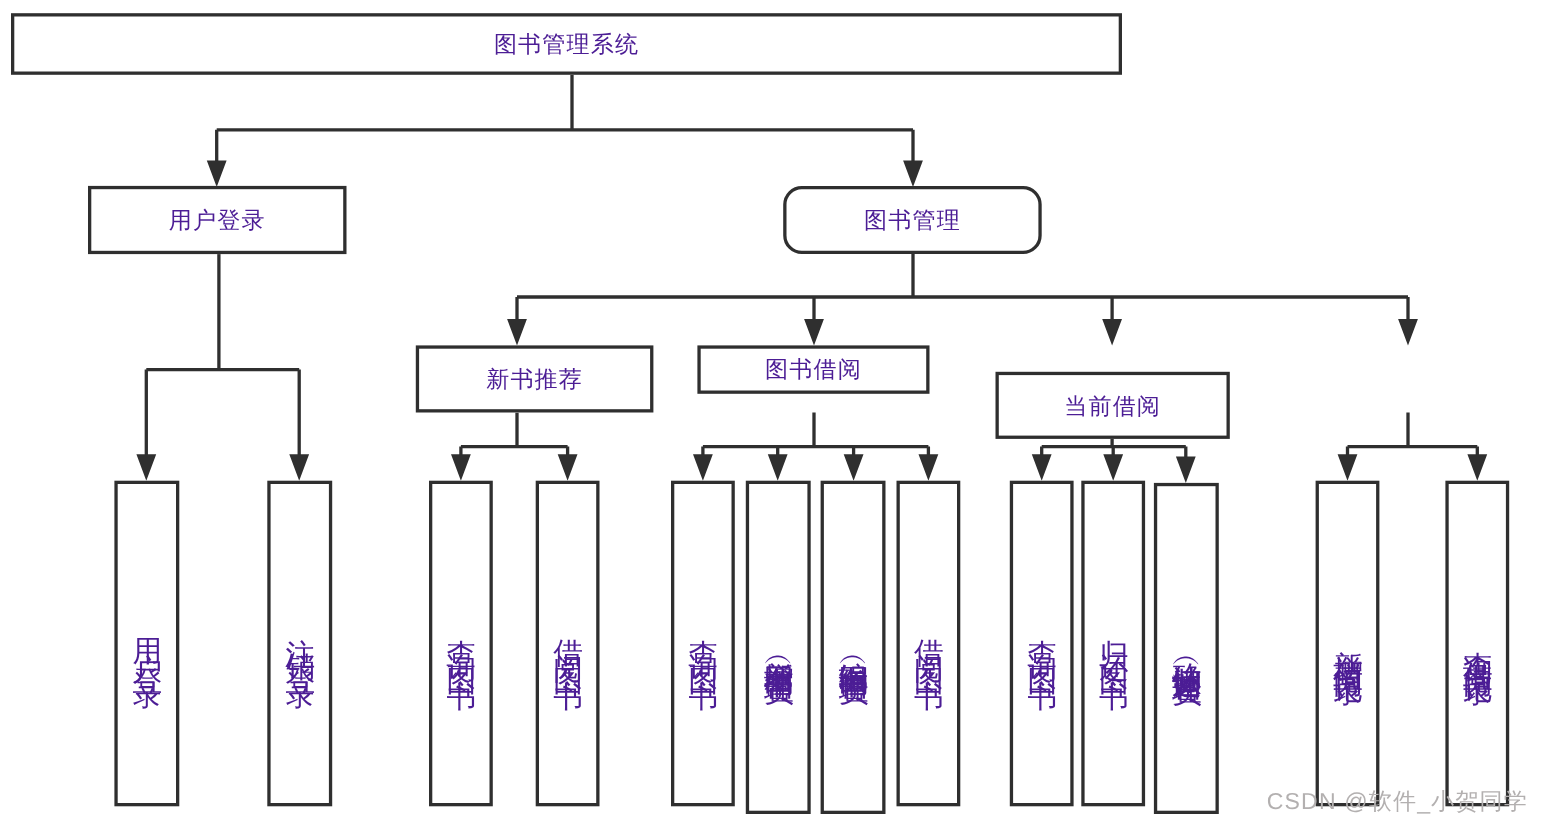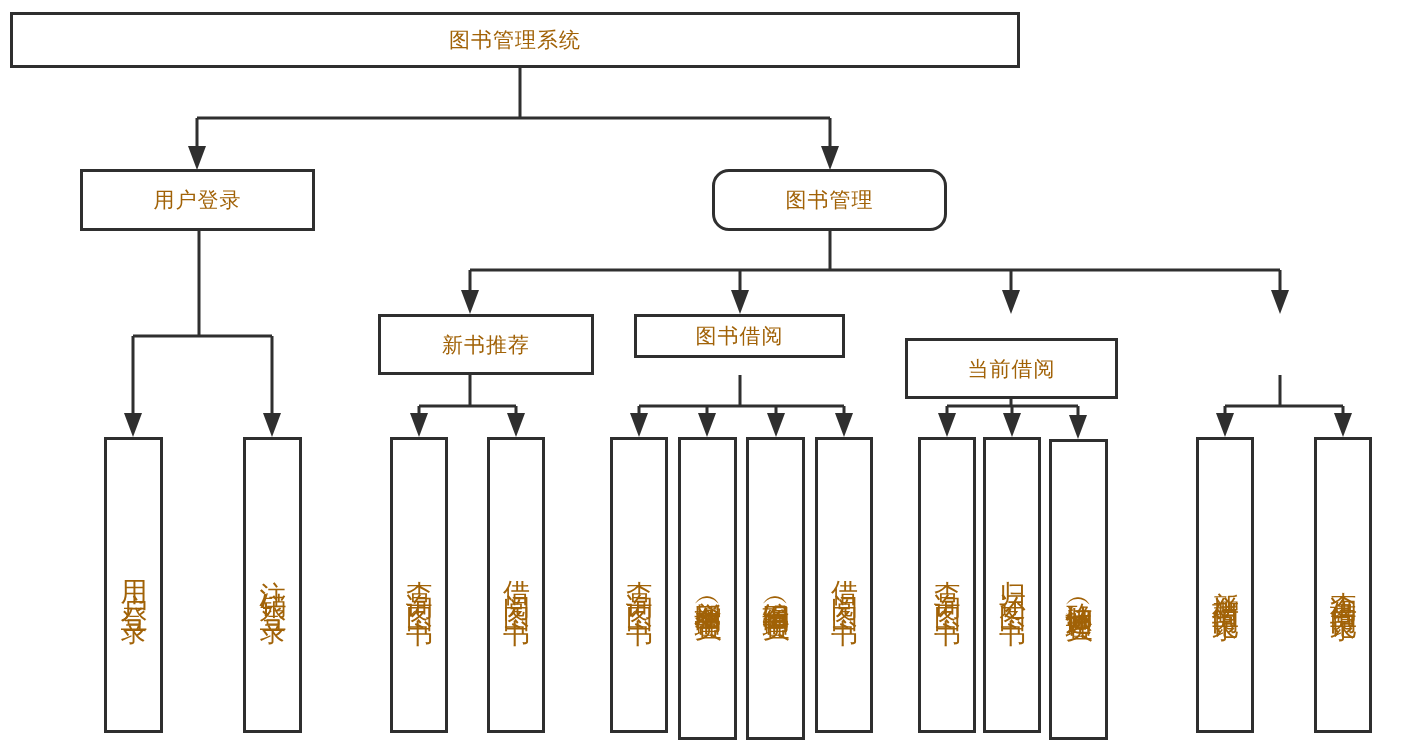--- a/index.html
+++ b/index.html
@@ -15,21 +15,21 @@
     position: absolute;
     left: 0; top: 0;
     width: 1405px; height: 747px;
     z-index: 0;
   }
   .node {
     position: absolute;
     box-sizing: border-box;
     background: #ffffff;
     border: 3px solid #2f2f2f;
-    color: #a16207;
+    color: #4c1d95;
     display: flex;
     align-items: center;
     justify-content: center;
     z-index: 1;
     font-size: 21px;
     letter-spacing: 1px;
   }
   .node .vtext {
     writing-mode: vertical-rl;
     text-orientation: mixed;
@@ -133,14 +133,15 @@
     <span class="vtext">确认归还（管理员）</span>
   </div>
 
   <div class="node s6" style="left:1196px; top:437px; width:58px; height:296px;">
     <span class="vtext">新增借阅记录</span>
   </div>
   <div class="node s6" style="left:1314px; top:437px; width:58px; height:296px;">
     <span class="vtext">查询借阅记录</span>
   </div>
 
+  <div class="watermark">CSDN @软件_小贺同学</div>
 
 </div>
 
 </body></html>

